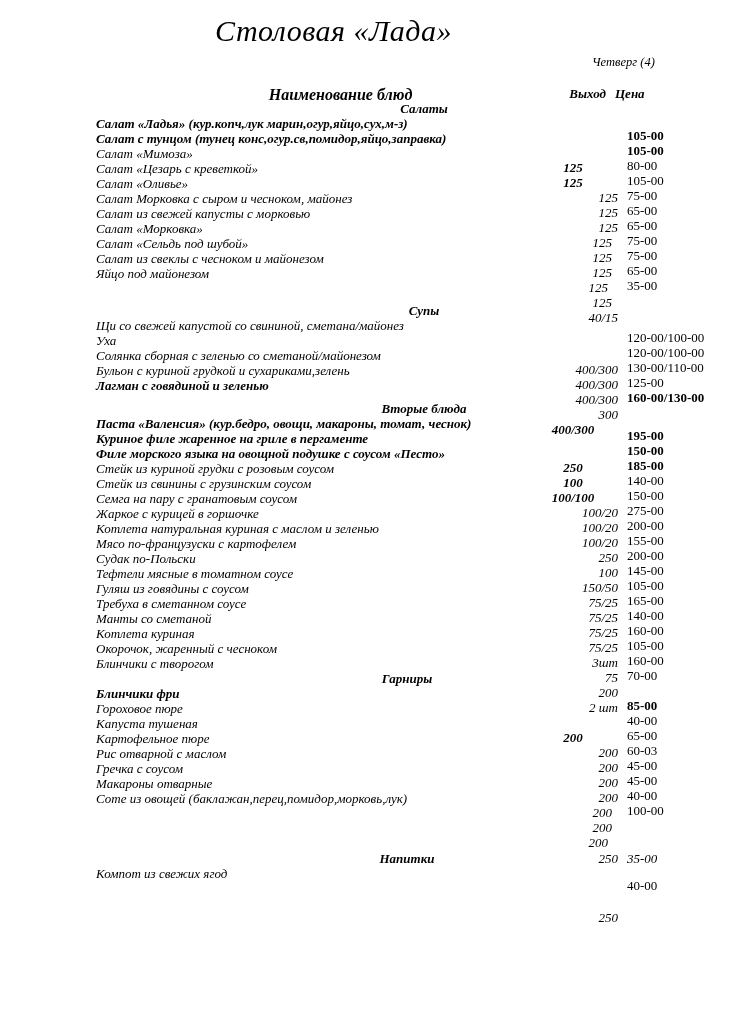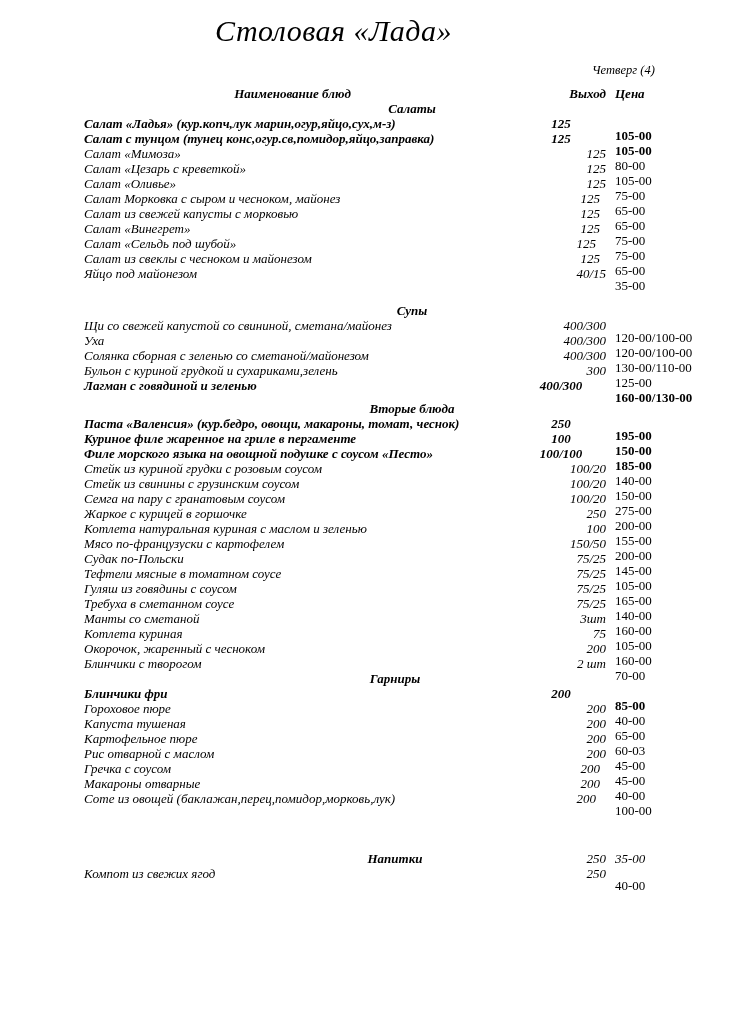--- a/index.html
+++ b/index.html
@@ -33,21 +33,21 @@
     text-align: center;
     font-style: italic;
     font-size: 30px;
     letter-spacing: 0.5px;
     white-space: nowrap;
   }
 
   
   .weekday {
     position: absolute;
-    top: 63px;
+    top: 55px;
     left: 592px;
     font-style: italic;
     font-size: 12.5px;
     white-space: nowrap;
   }
 
   
   .col-heads {
     position: absolute;
     top: 86px;
@@ -55,22 +55,23 @@
     width: 729px;
     height: 16px;
   }
   .col-heads .h-name {
     position: absolute;
     left: 0;
     width: 585px;
     text-align: center;
     font-style: italic;
     font-weight: bold;
-    font-size: 13px;
-    white-space: nowrap;
+    font-size: 16px;
+    white-space: nowrap;
+    padding-left: 48px;
   }
   .col-heads .h-out {
     position: absolute;
     left: 536px;
     width: 70px;
     text-align: right;
     font-style: italic;
     font-weight: bold;
     font-size: 13px;
     white-space: nowrap;
@@ -82,21 +83,21 @@
     font-style: italic;
     font-weight: bold;
     font-size: 13px;
     white-space: nowrap;
   }
 
   
   .menu {
     position: absolute;
     top: 101px;
-    left: 0;
+    left: 12px;
     width: 577px;
   }
 
   .section-head {
     position: relative;
     height: 15px;
     line-height: 15px;
   }
   .section-head .sec-title {
     position: absolute;
@@ -139,20 +140,21 @@
     white-space: nowrap;
   }
   .row .r-out {
     position: absolute;
     left: 516px;
     width: 90px;
     text-align: right;
     font-style: italic;
     font-size: 13px;
     white-space: nowrap;
+    margin-top: 44px;
   }
   .row .r-price {
     position: absolute;
     left: 615px;
     font-size: 13px;
     white-space: nowrap;
     margin-top: 12px;
   }
 
   .row.bold .r-name,
@@ -218,21 +220,21 @@
         <div class="r-name">Салат Морковка с сыром и чесноком, майонез</div>
         <div class="r-out">125</div>
         <div class="r-price">65-00</div>
       </div>
       <div class="row shift-left">
         <div class="r-name">Салат из свежей капусты с  морковью</div>
         <div class="r-out">125</div>
         <div class="r-price">65-00</div>
       </div>
       <div class="row shift-left">
-        <div class="r-name">Салат «Винегрет»</div>
+        <div class="r-name">Салат «Морковка»</div>
         <div class="r-out">125</div>
         <div class="r-price">75-00</div>
       </div>
       <div class="row shift-left2">
         <div class="r-name">Салат «Сельдь под шубой»</div>
         <div class="r-out">125</div>
         <div class="r-price">75-00</div>
       </div>
       <div class="row shift-left">
         <div class="r-name">Салат из свеклы с чесноком и майонезом</div>

